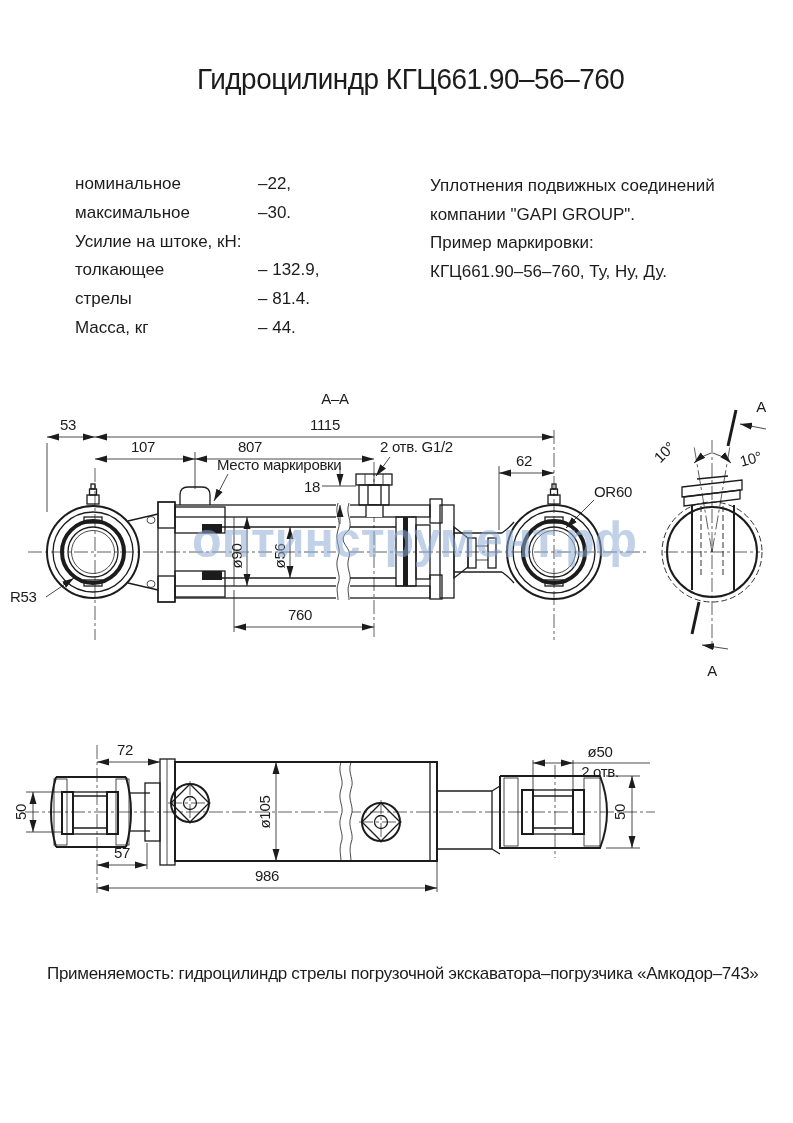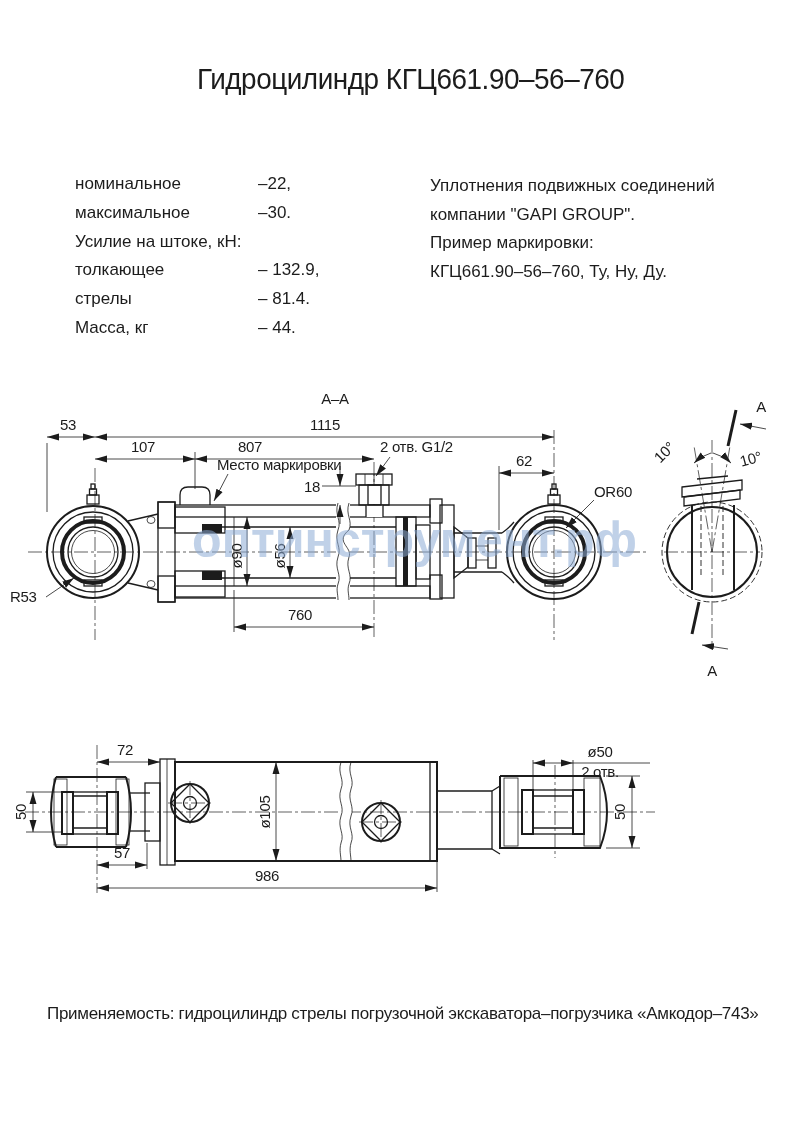--- a/index.html
+++ b/index.html
@@ -4,21 +4,21 @@
 <style>
   html,body{margin:0;padding:0;background:#e8e8e8;}
   .page{position:relative;width:793px;height:1123px;background:#ffffff;
         font-family:"Liberation Sans",sans-serif;color:#1c1c1c;overflow:hidden;margin:0 auto;}
   .title{position:absolute;top:62px;left:0;width:100%;text-align:center;padding-left:28px;box-sizing:border-box;}
   .title span{display:inline-block;font-size:30px;letter-spacing:-0.5px;transform:scaleX(.93);white-space:nowrap;}
   .specs-left{position:absolute;left:75px;top:170px;font-size:17px;}
   .srow{height:28.8px;line-height:28.8px;white-space:nowrap;}
   .srow .lbl{display:inline-block;width:183px;}
   .specs-right{position:absolute;left:430px;top:172px;font-size:17px;line-height:28.6px;white-space:nowrap;}
-  .caption{position:absolute;left:47px;top:1004px;font-size:17px;letter-spacing:-0.3px;white-space:nowrap;}
+  .caption{position:absolute;left:47px;top:964px;font-size:17px;letter-spacing:-0.3px;white-space:nowrap;}
   .watermark{position:absolute;left:192px;top:511px;font-size:50px;font-weight:bold;
              color:rgba(140,172,214,0.55);letter-spacing:0;z-index:5;white-space:nowrap;transform:scaleX(.97);transform-origin:left;}
   svg{position:absolute;left:0;}
   svg text{fill:#1c1c1c;font-family:"Liberation Sans",sans-serif;font-size:15px;letter-spacing:-0.3px;}
   .s{stroke:#1c1c1c;fill:none;stroke-width:1.3px;}
   .s2{stroke:#1c1c1c;fill:none;stroke-width:2px;}
   .s4{stroke:#1c1c1c;fill:none;stroke-width:4px;}
   .thin{stroke:#1c1c1c;fill:none;stroke-width:.8px;}
   .dim{stroke:#1c1c1c;fill:none;stroke-width:.8px;}
   .cl{stroke:#1c1c1c;fill:none;stroke-width:.7px;stroke-dasharray:14 3 3 3;}

